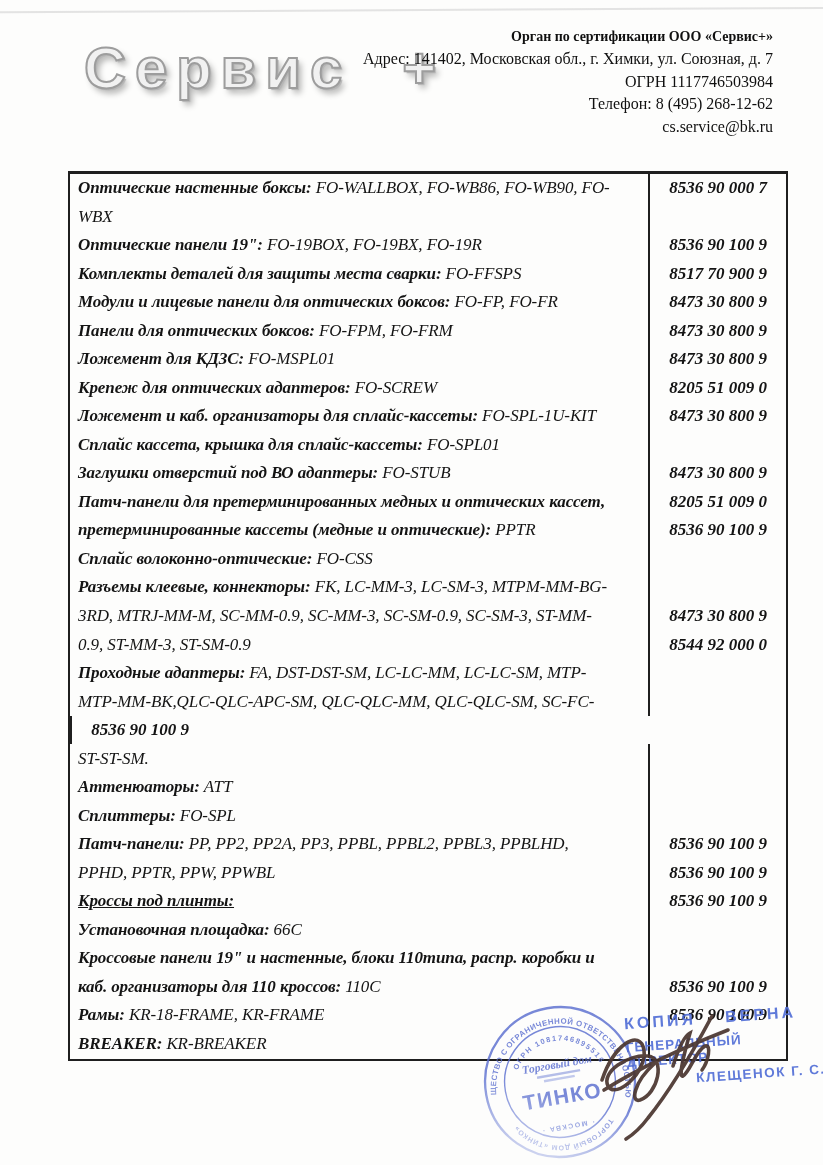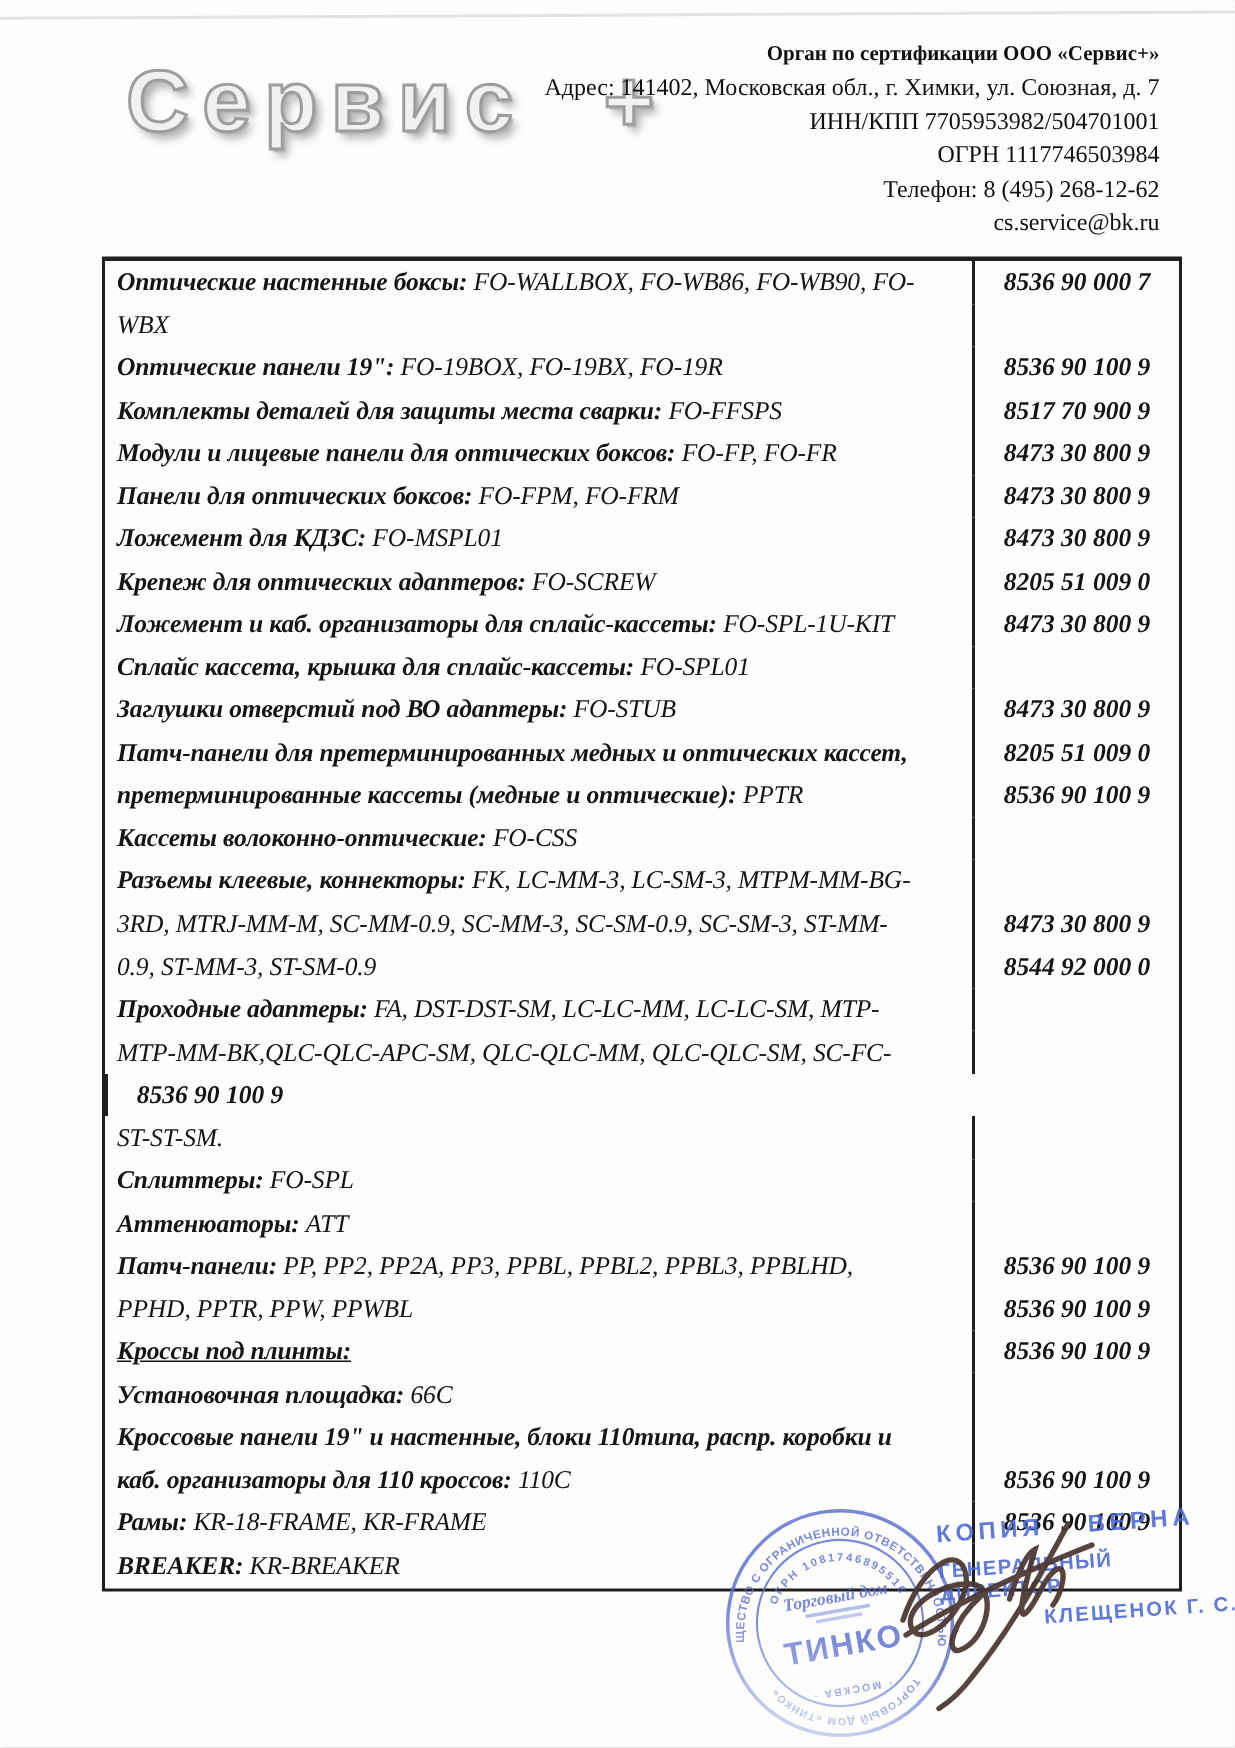--- a/index.html
+++ b/index.html
@@ -47,21 +47,20 @@
 <body>
 
 <div class="page">
   <div class="scan-line-top"></div>
   <div class="scan-edge-right"></div>
 
   <div class="logo">Сервис +</div>
   <div class="org-info">
     <div class="org-name">Орган по сертификации ООО «Сервис+»</div>
     <div>Адрес: 141402, Московская обл., г. Химки, ул. Союзная, д. 7</div>
-    <div>ИНН/КПП 7705953982/504701001</div>
     <div>ОГРН 1117746503984</div>
     <div>Телефон: 8 (495) 268-12-62</div>
     <div>cs.service@bk.ru</div>
   </div>
 
   <div class="doc-table">
     <div>
         <div class="tline">
           <div class="tcell-l"><span class="b">Оптические настенные боксы:</span><span> FO-WALLBOX, FO-WB86, FO-WB90, FO-</span></div>
           <div class="tcell-r">8536 90 000 7</div>
@@ -108,21 +107,21 @@
         </div>
         <div class="tline">
           <div class="tcell-l"><span class="b">Патч-панели для претерминированных медных и оптических кассет,</span></div>
           <div class="tcell-r">8205 51 009 0</div>
         </div>
         <div class="tline">
           <div class="tcell-l"><span class="b">претерминированные кассеты (медные и оптические):</span><span> PPTR</span></div>
           <div class="tcell-r">8536 90 100 9</div>
         </div>
         <div class="tline">
-          <div class="tcell-l"><span class="b">Кассеты волоконно-оптические:</span><span> FO-CSS</span></div>
+          <div class="tcell-l"><span class="b">Сплайс волоконно-оптические:</span><span> FO-CSS</span></div>
           <div class="tcell-r"></div>
         </div>
         <div class="tline">
           <div class="tcell-l"><span class="b">Разъемы клеевые, коннекторы:</span><span> FK, LC-MM-3, LC-SM-3, MTPM-MM-BG-</span></div>
           <div class="tcell-r"></div>
         </div>
         <div class="tline">
           <div class="tcell-l"><span>3RD, MTRJ-MM-M, SC-MM-0.9, SC-MM-3, SC-SM-0.9, SC-SM-3, ST-MM-</span></div>
           <div class="tcell-r">8473 30 800 9</div>
         </div>
@@ -139,25 +138,25 @@
           <div class="tcell-r"></div>
         </div>
         <div class="tline">
           <div class="tcell-r">8536 90 100 9</div>
         </div>
         <div class="tline">
           <div class="tcell-l"><span>ST-ST-SM.</span></div>
           <div class="tcell-r"></div>
         </div>
         <div class="tline">
+          <div class="tcell-l"><span class="b">Аттенюаторы:</span><span> ATT</span></div>
+          <div class="tcell-r"></div>
+        </div>
+        <div class="tline">
           <div class="tcell-l"><span class="b">Сплиттеры:</span><span> FO-SPL</span></div>
-          <div class="tcell-r"></div>
-        </div>
-        <div class="tline">
-          <div class="tcell-l"><span class="b">Аттенюаторы:</span><span> ATT</span></div>
           <div class="tcell-r"></div>
         </div>
         <div class="tline">
           <div class="tcell-l"><span class="b">Патч-панели:</span><span> PP, PP2, PP2A, PP3, PPBL, PPBL2, PPBL3, PPBLHD,</span></div>
           <div class="tcell-r">8536 90 100 9</div>
         </div>
         <div class="tline">
           <div class="tcell-l"><span>PPHD, PPTR, PPW, PPWBL</span></div>
           <div class="tcell-r">8536 90 100 9</div>
         </div>

